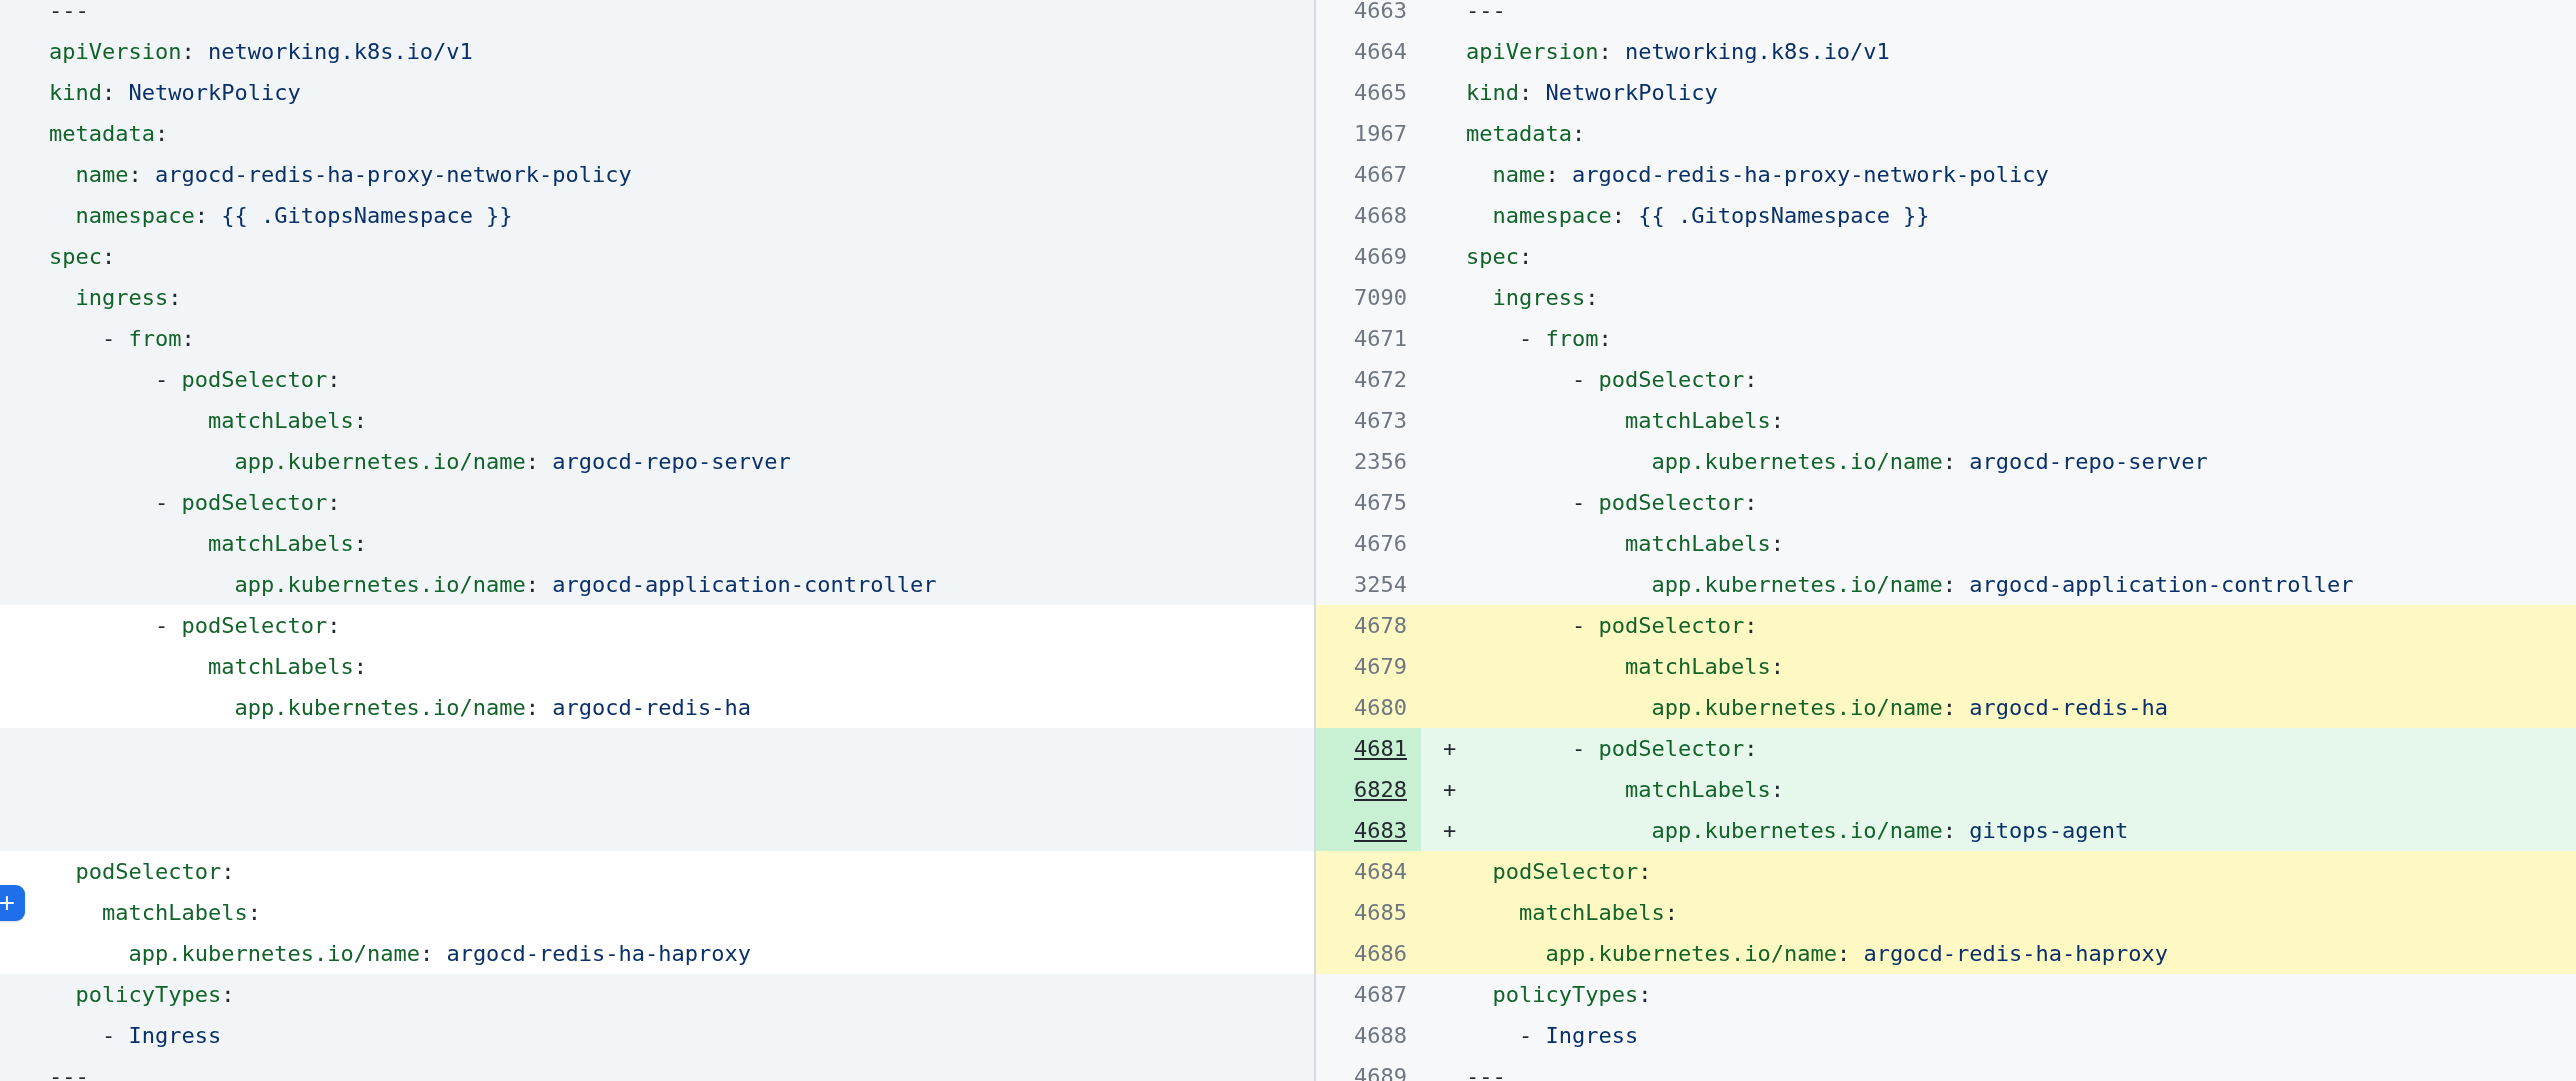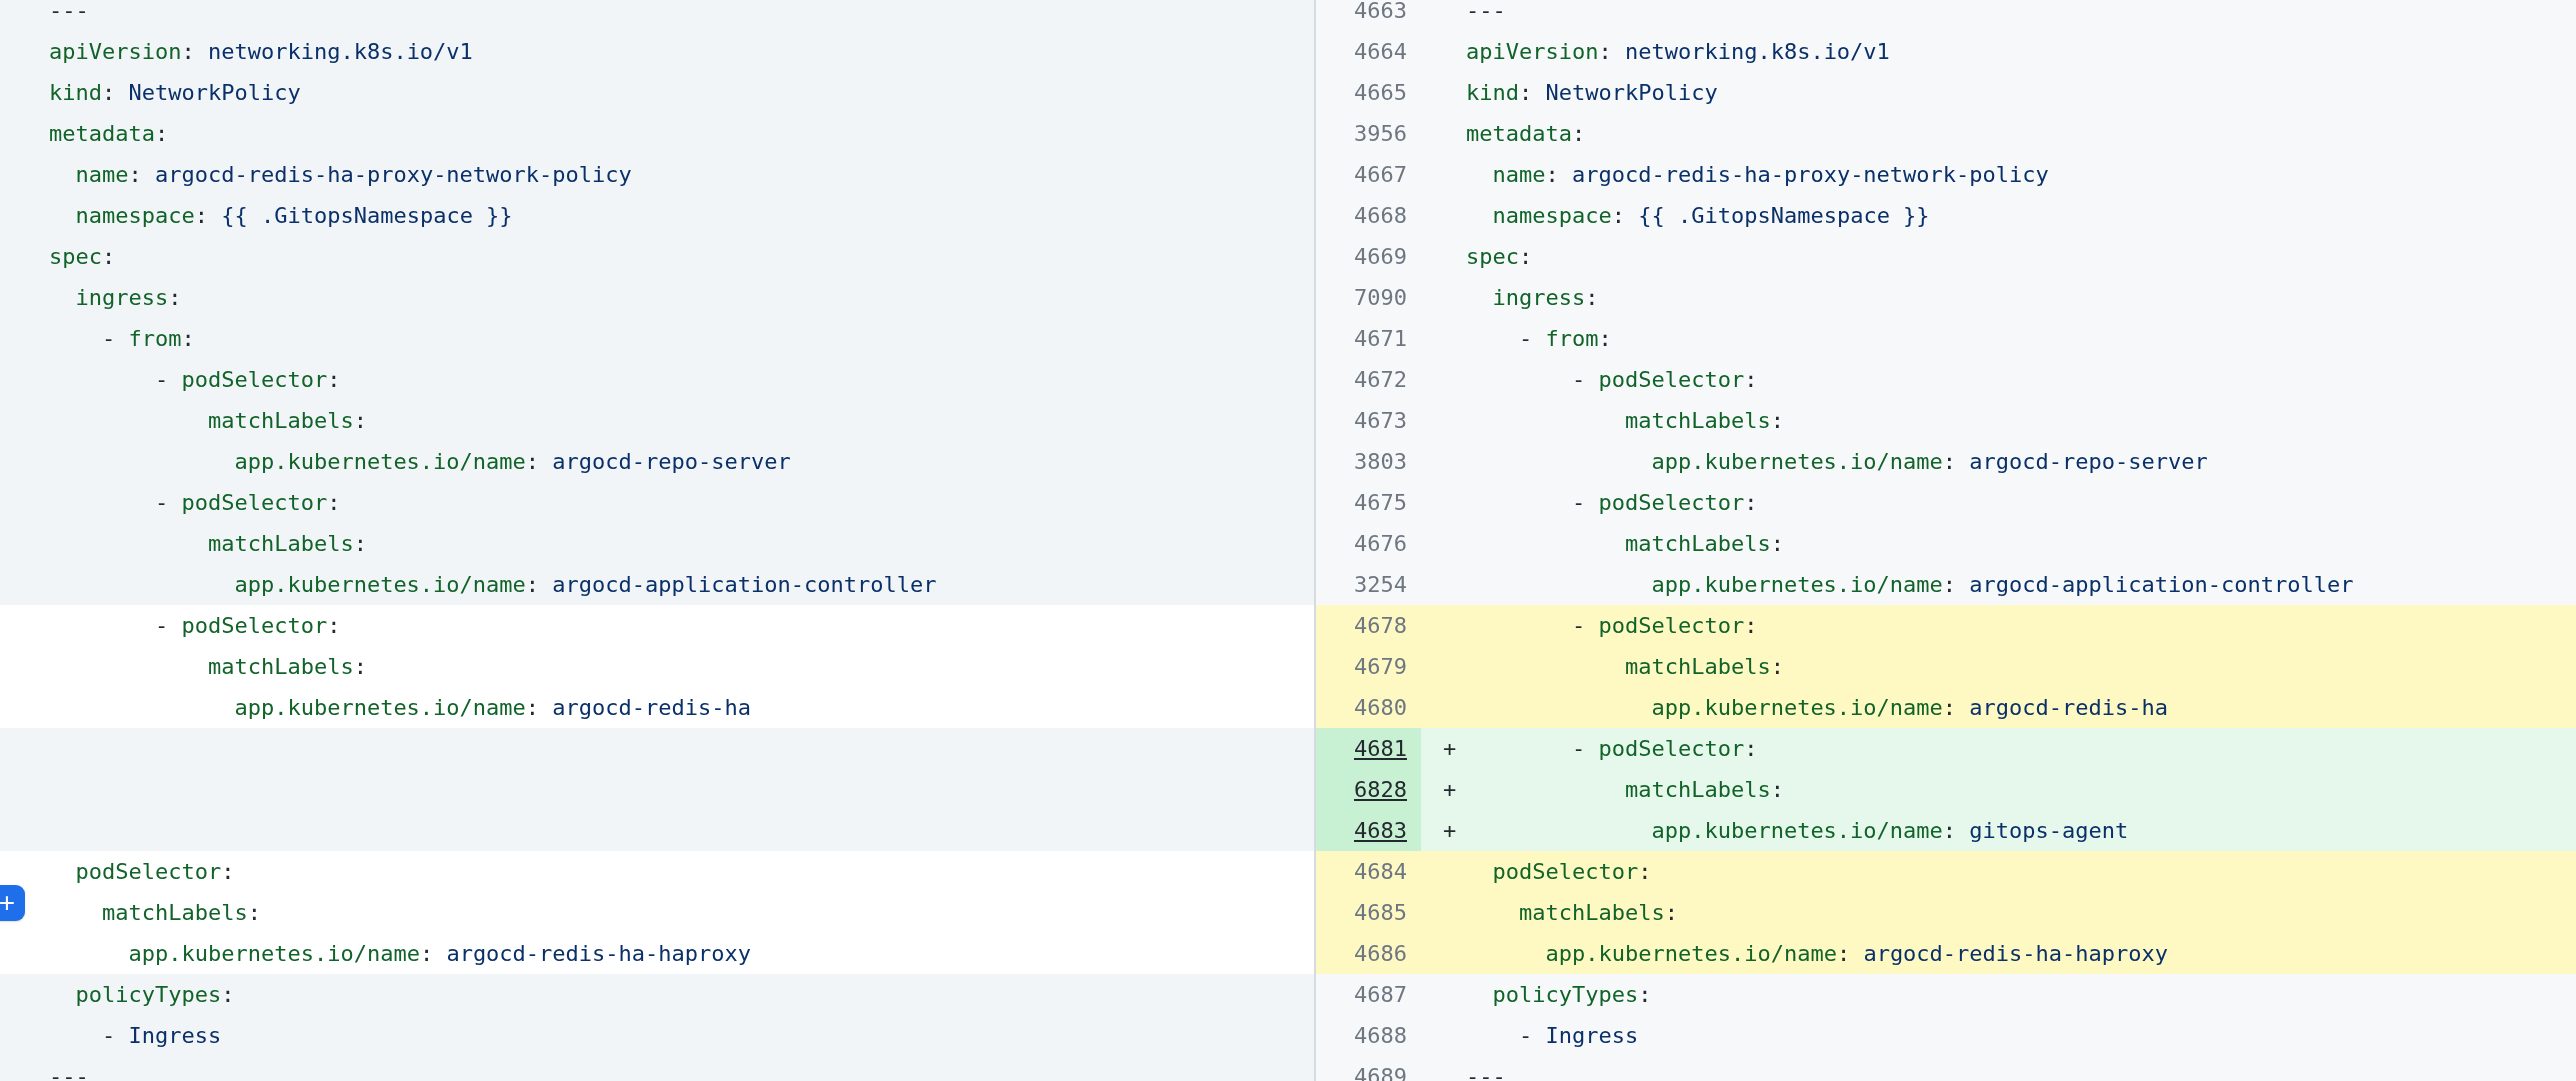--- a/index.html
+++ b/index.html
@@ -146,21 +146,21 @@
         </div>
         <div class="row bg-exp-r">
           <div class="lnum">4664</div>
           <div class="rcode"><span class="tk-key">apiVersion</span><span class="tk-plain">:</span><span class="tk-val"> networking.k8s.io/v1</span></div>
         </div>
         <div class="row bg-exp-r">
           <div class="lnum">4665</div>
           <div class="rcode"><span class="tk-key">kind</span><span class="tk-plain">:</span><span class="tk-val"> NetworkPolicy</span></div>
         </div>
         <div class="row bg-exp-r">
-          <div class="lnum">3956</div>
+          <div class="lnum">1967</div>
           <div class="rcode"><span class="tk-key">metadata</span><span class="tk-plain">:</span></div>
         </div>
         <div class="row bg-exp-r">
           <div class="lnum">4667</div>
           <div class="rcode"><span class="tk-plain">  </span><span class="tk-key">name</span><span class="tk-plain">:</span><span class="tk-val"> argocd-redis-ha-proxy-network-policy</span></div>
         </div>
         <div class="row bg-exp-r">
           <div class="lnum">4668</div>
           <div class="rcode"><span class="tk-plain">  </span><span class="tk-key">namespace</span><span class="tk-plain">:</span><span class="tk-val"> {{ .GitopsNamespace }}</span></div>
         </div>
@@ -178,21 +178,21 @@
         </div>
         <div class="row bg-exp-r">
           <div class="lnum">4672</div>
           <div class="rcode"><span class="tk-plain">        - </span><span class="tk-key">podSelector</span><span class="tk-plain">:</span></div>
         </div>
         <div class="row bg-exp-r">
           <div class="lnum">4673</div>
           <div class="rcode"><span class="tk-plain">            </span><span class="tk-key">matchLabels</span><span class="tk-plain">:</span></div>
         </div>
         <div class="row bg-exp-r">
-          <div class="lnum">3803</div>
+          <div class="lnum">2356</div>
           <div class="rcode"><span class="tk-plain">              </span><span class="tk-key">app.kubernetes.io/name</span><span class="tk-plain">:</span><span class="tk-val"> argocd-repo-server</span></div>
         </div>
         <div class="row bg-exp-r">
           <div class="lnum">4675</div>
           <div class="rcode"><span class="tk-plain">        - </span><span class="tk-key">podSelector</span><span class="tk-plain">:</span></div>
         </div>
         <div class="row bg-exp-r">
           <div class="lnum">4676</div>
           <div class="rcode"><span class="tk-plain">            </span><span class="tk-key">matchLabels</span><span class="tk-plain">:</span></div>
         </div>

